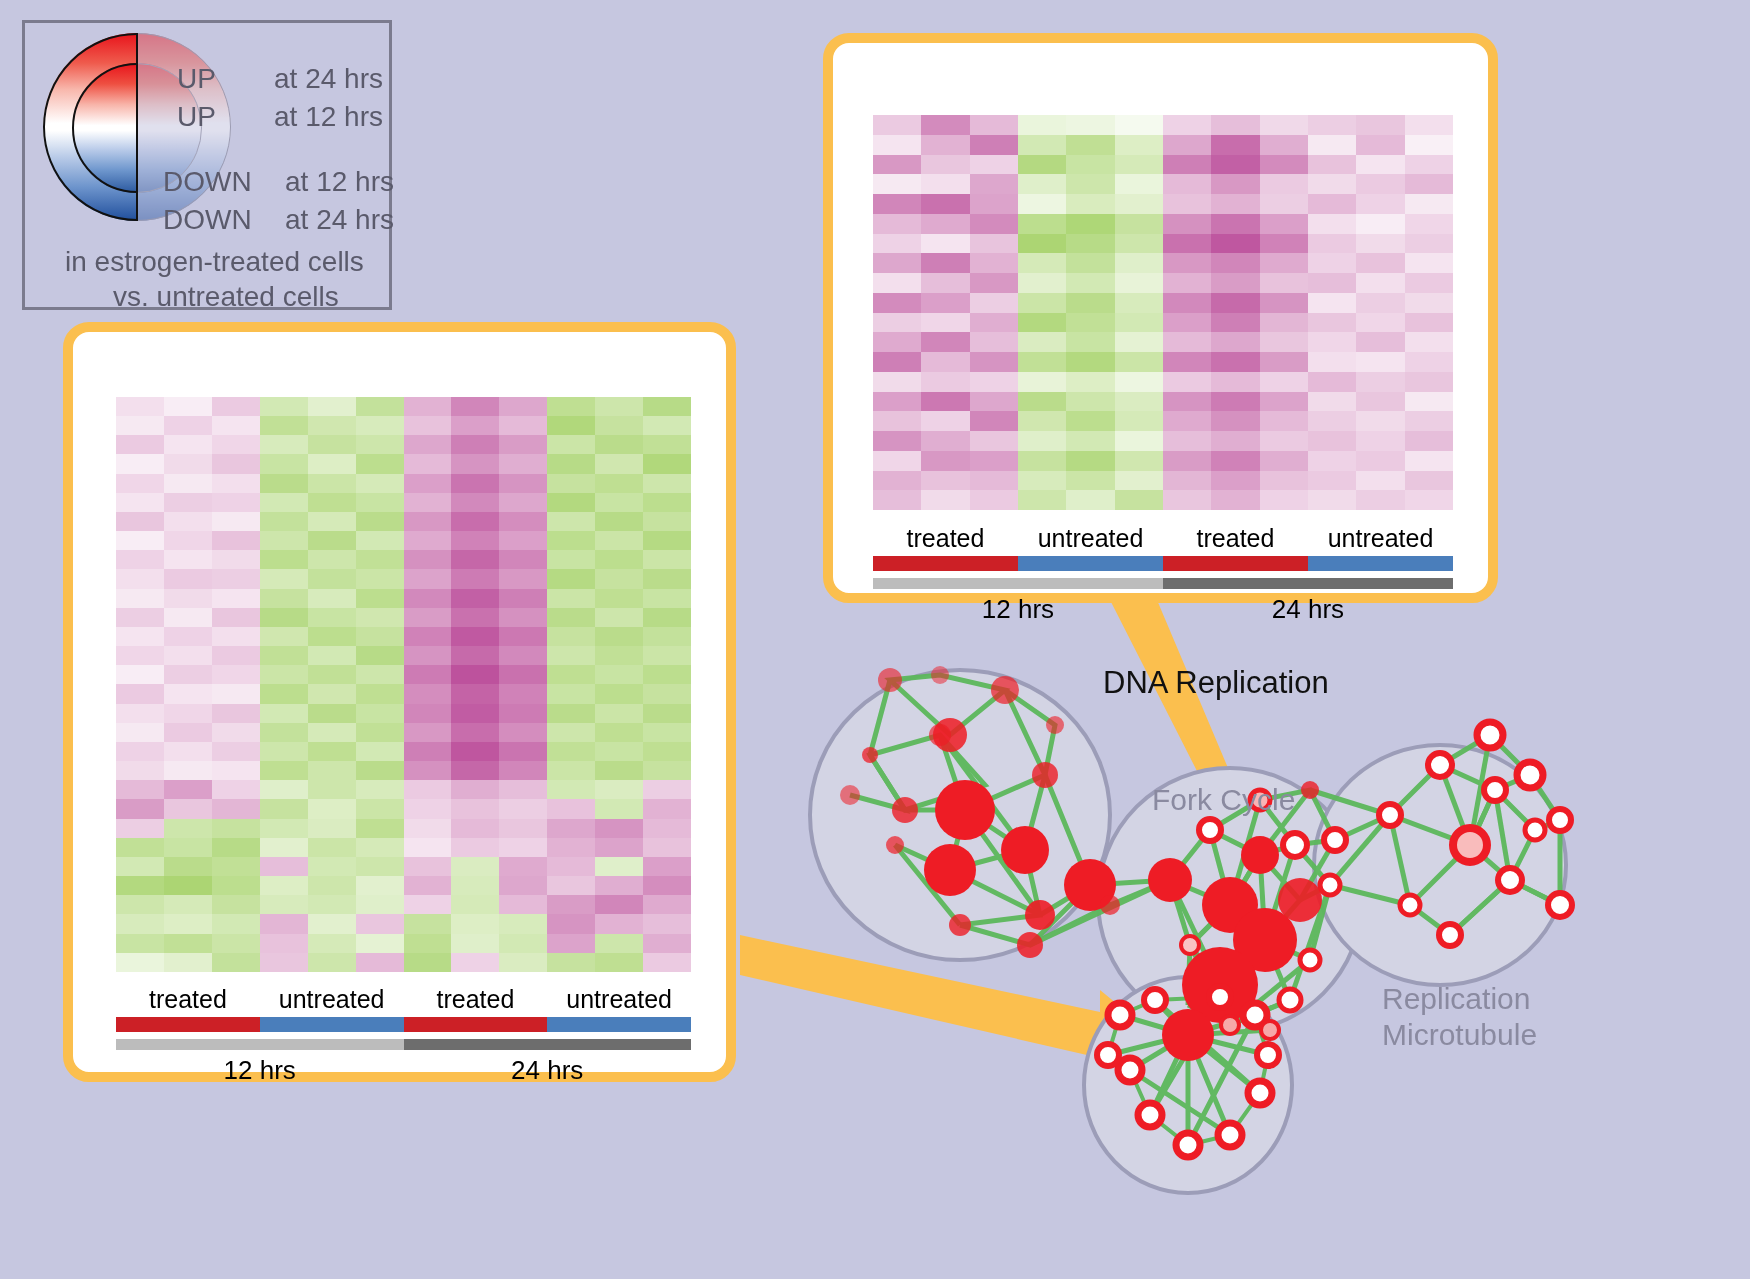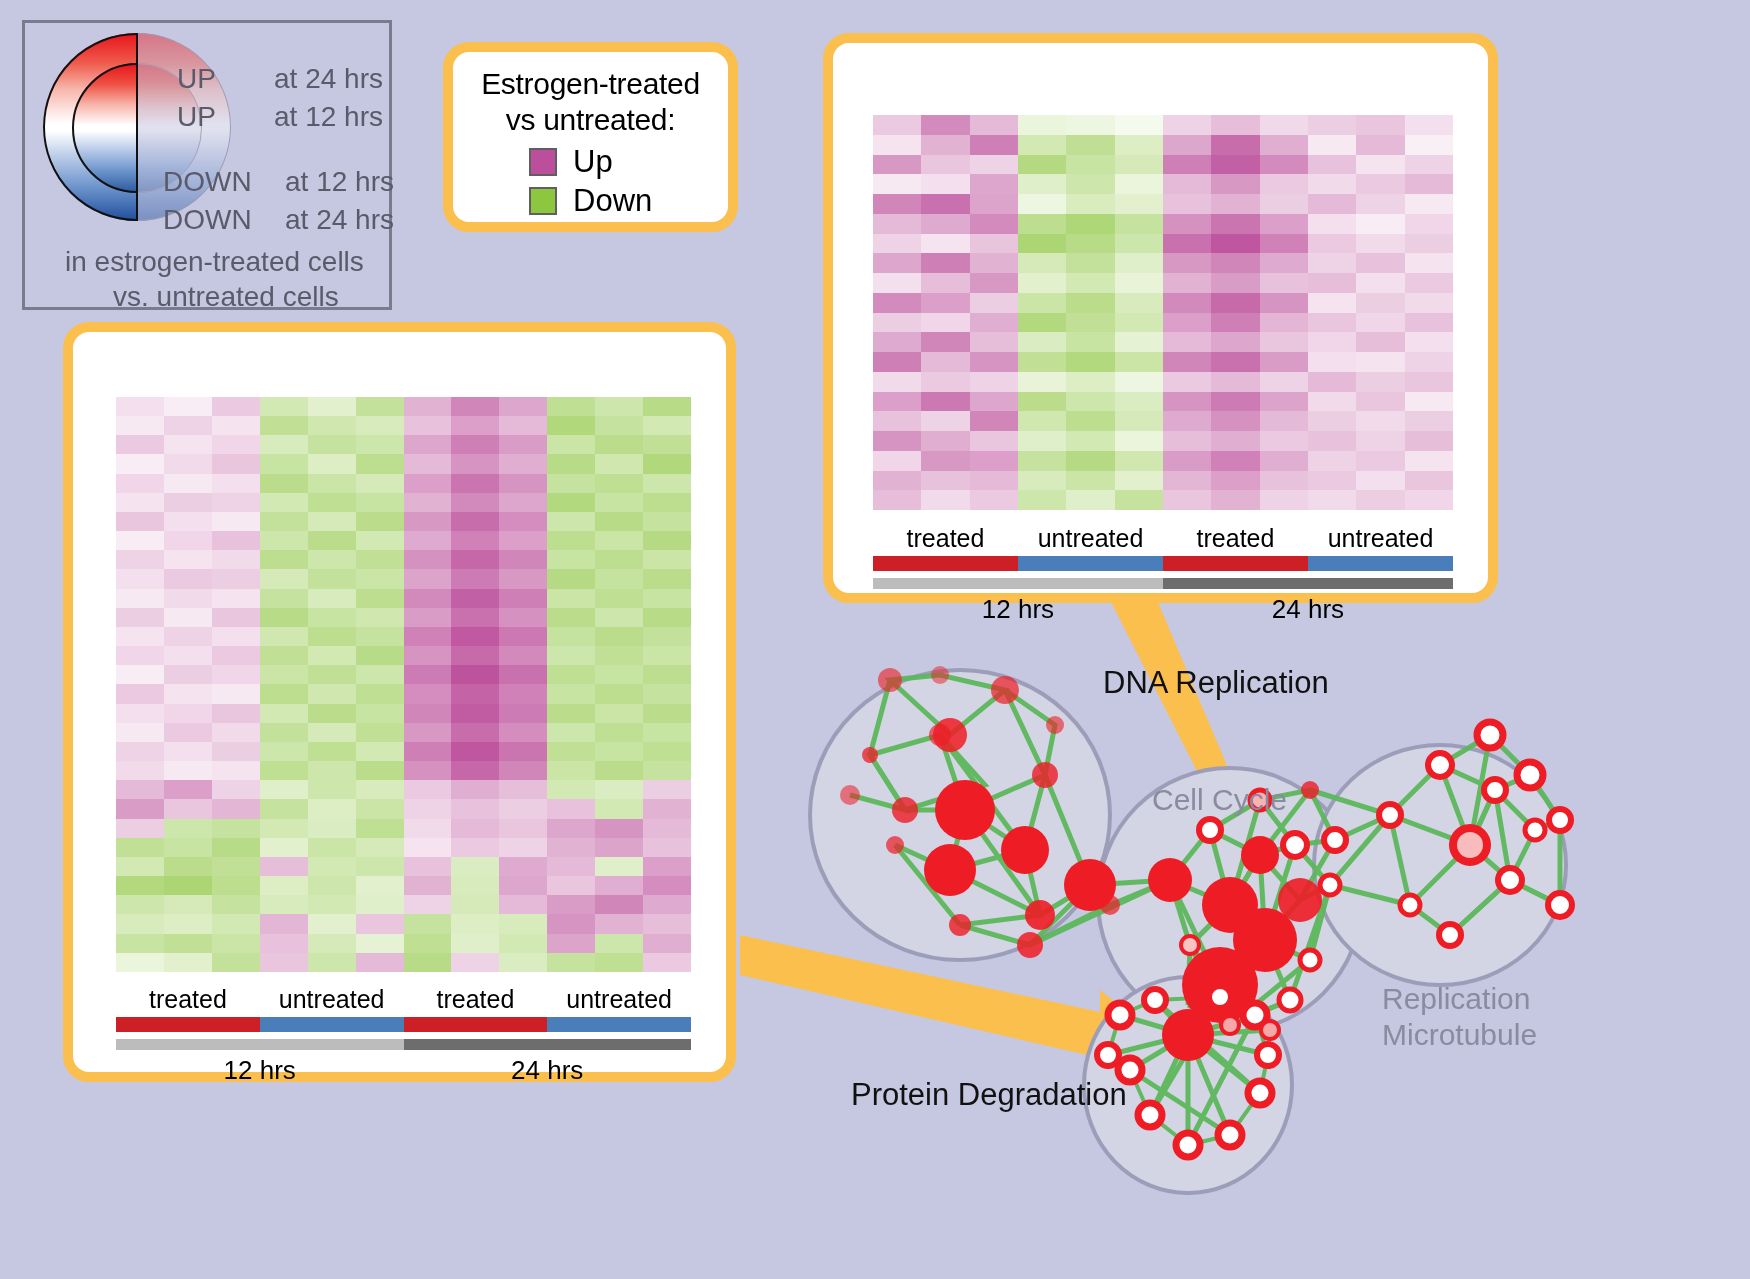--- a/index.html
+++ b/index.html
@@ -156,34 +156,20 @@
     <div class="ring-lbl" id="rl-up12">UP</div>
     <div class="ring-lbl" id="rl-t12">at 12 hrs</div>
     <div class="ring-lbl" id="rl-dn12">DOWN</div>
     <div class="ring-lbl" id="rl-t12b">at 12 hrs</div>
     <div class="ring-lbl" id="rl-dn24">DOWN</div>
     <div class="ring-lbl" id="rl-t24b">at 24 hrs</div>
     <div class="ring-lbl" id="rl-cap1">in estrogen-treated cells</div>
     <div class="ring-lbl" id="rl-cap2">vs. untreated cells</div>
   </div>
 
-  <div class="orange-card" id="ud-legend">
-    <div class="ud-title">
-      <div>Estrogen-treated</div>
-      <div>vs untreated:</div>
-    </div>
-    <div class="ud-row">
-      <span class="ud-sw" id="sw-up" style="background: rgb(188, 79, 155);"></span>
-      <span class="ud-txt">Up</span>
-    </div>
-    <div class="ud-row">
-      <span class="ud-sw" id="sw-down" style="background: rgb(141, 198, 63);"></span>
-      <span class="ud-txt">Down</span>
-    </div>
-  </div>
 
   <div class="orange-card" id="rep-card">
     <div class="hm" id="rep-hm" style="grid-template-columns: repeat(12, 1fr); grid-template-rows: repeat(20, 1fr);">
         <div style="background:rgb(235,202,225)"></div>
         <div style="background:rgb(211,139,189)"></div>
         <div style="background:rgb(229,186,216)"></div>
         <div style="background:rgb(234,245,220)"></div>
         <div style="background:rgb(237,246,225)"></div>
         <div style="background:rgb(245,250,239)"></div>
         <div style="background:rgb(238,210,230)"></div>
@@ -987,18 +973,17 @@
         <circle cx="398" cy="530" r="12" fill="#ffffff" stroke="#ee1c25" stroke-width="7"></circle>
         <circle cx="360" cy="500" r="12" fill="#ffffff" stroke="#ee1c25" stroke-width="7"></circle>
         <circle cx="340" cy="455" r="12" fill="#ffffff" stroke="#ee1c25" stroke-width="7"></circle>
         <circle cx="318" cy="440" r="11" fill="#ffffff" stroke="#ee1c25" stroke-width="6"></circle>
         <circle cx="480" cy="415" r="9" fill="#f6a8a8" stroke="#ee1c25" stroke-width="4"></circle>
       </g>
     </svg>
   </div>
 
   <div class="net-lbl" id="nl-dna">DNA Replication</div>
-  <div class="net-lbl" id="nl-cc">Cell Cycle</div>
+  <div class="net-lbl" id="nl-cc">Fork Cycle</div>
   <div class="net-lbl" id="nl-mt1">Replication</div>
   <div class="net-lbl" id="nl-mt2">Microtubule</div>
-  <div class="net-lbl" id="nl-ub2">Protein Degradation</div>
 
 </div>
 
 </body></html>

